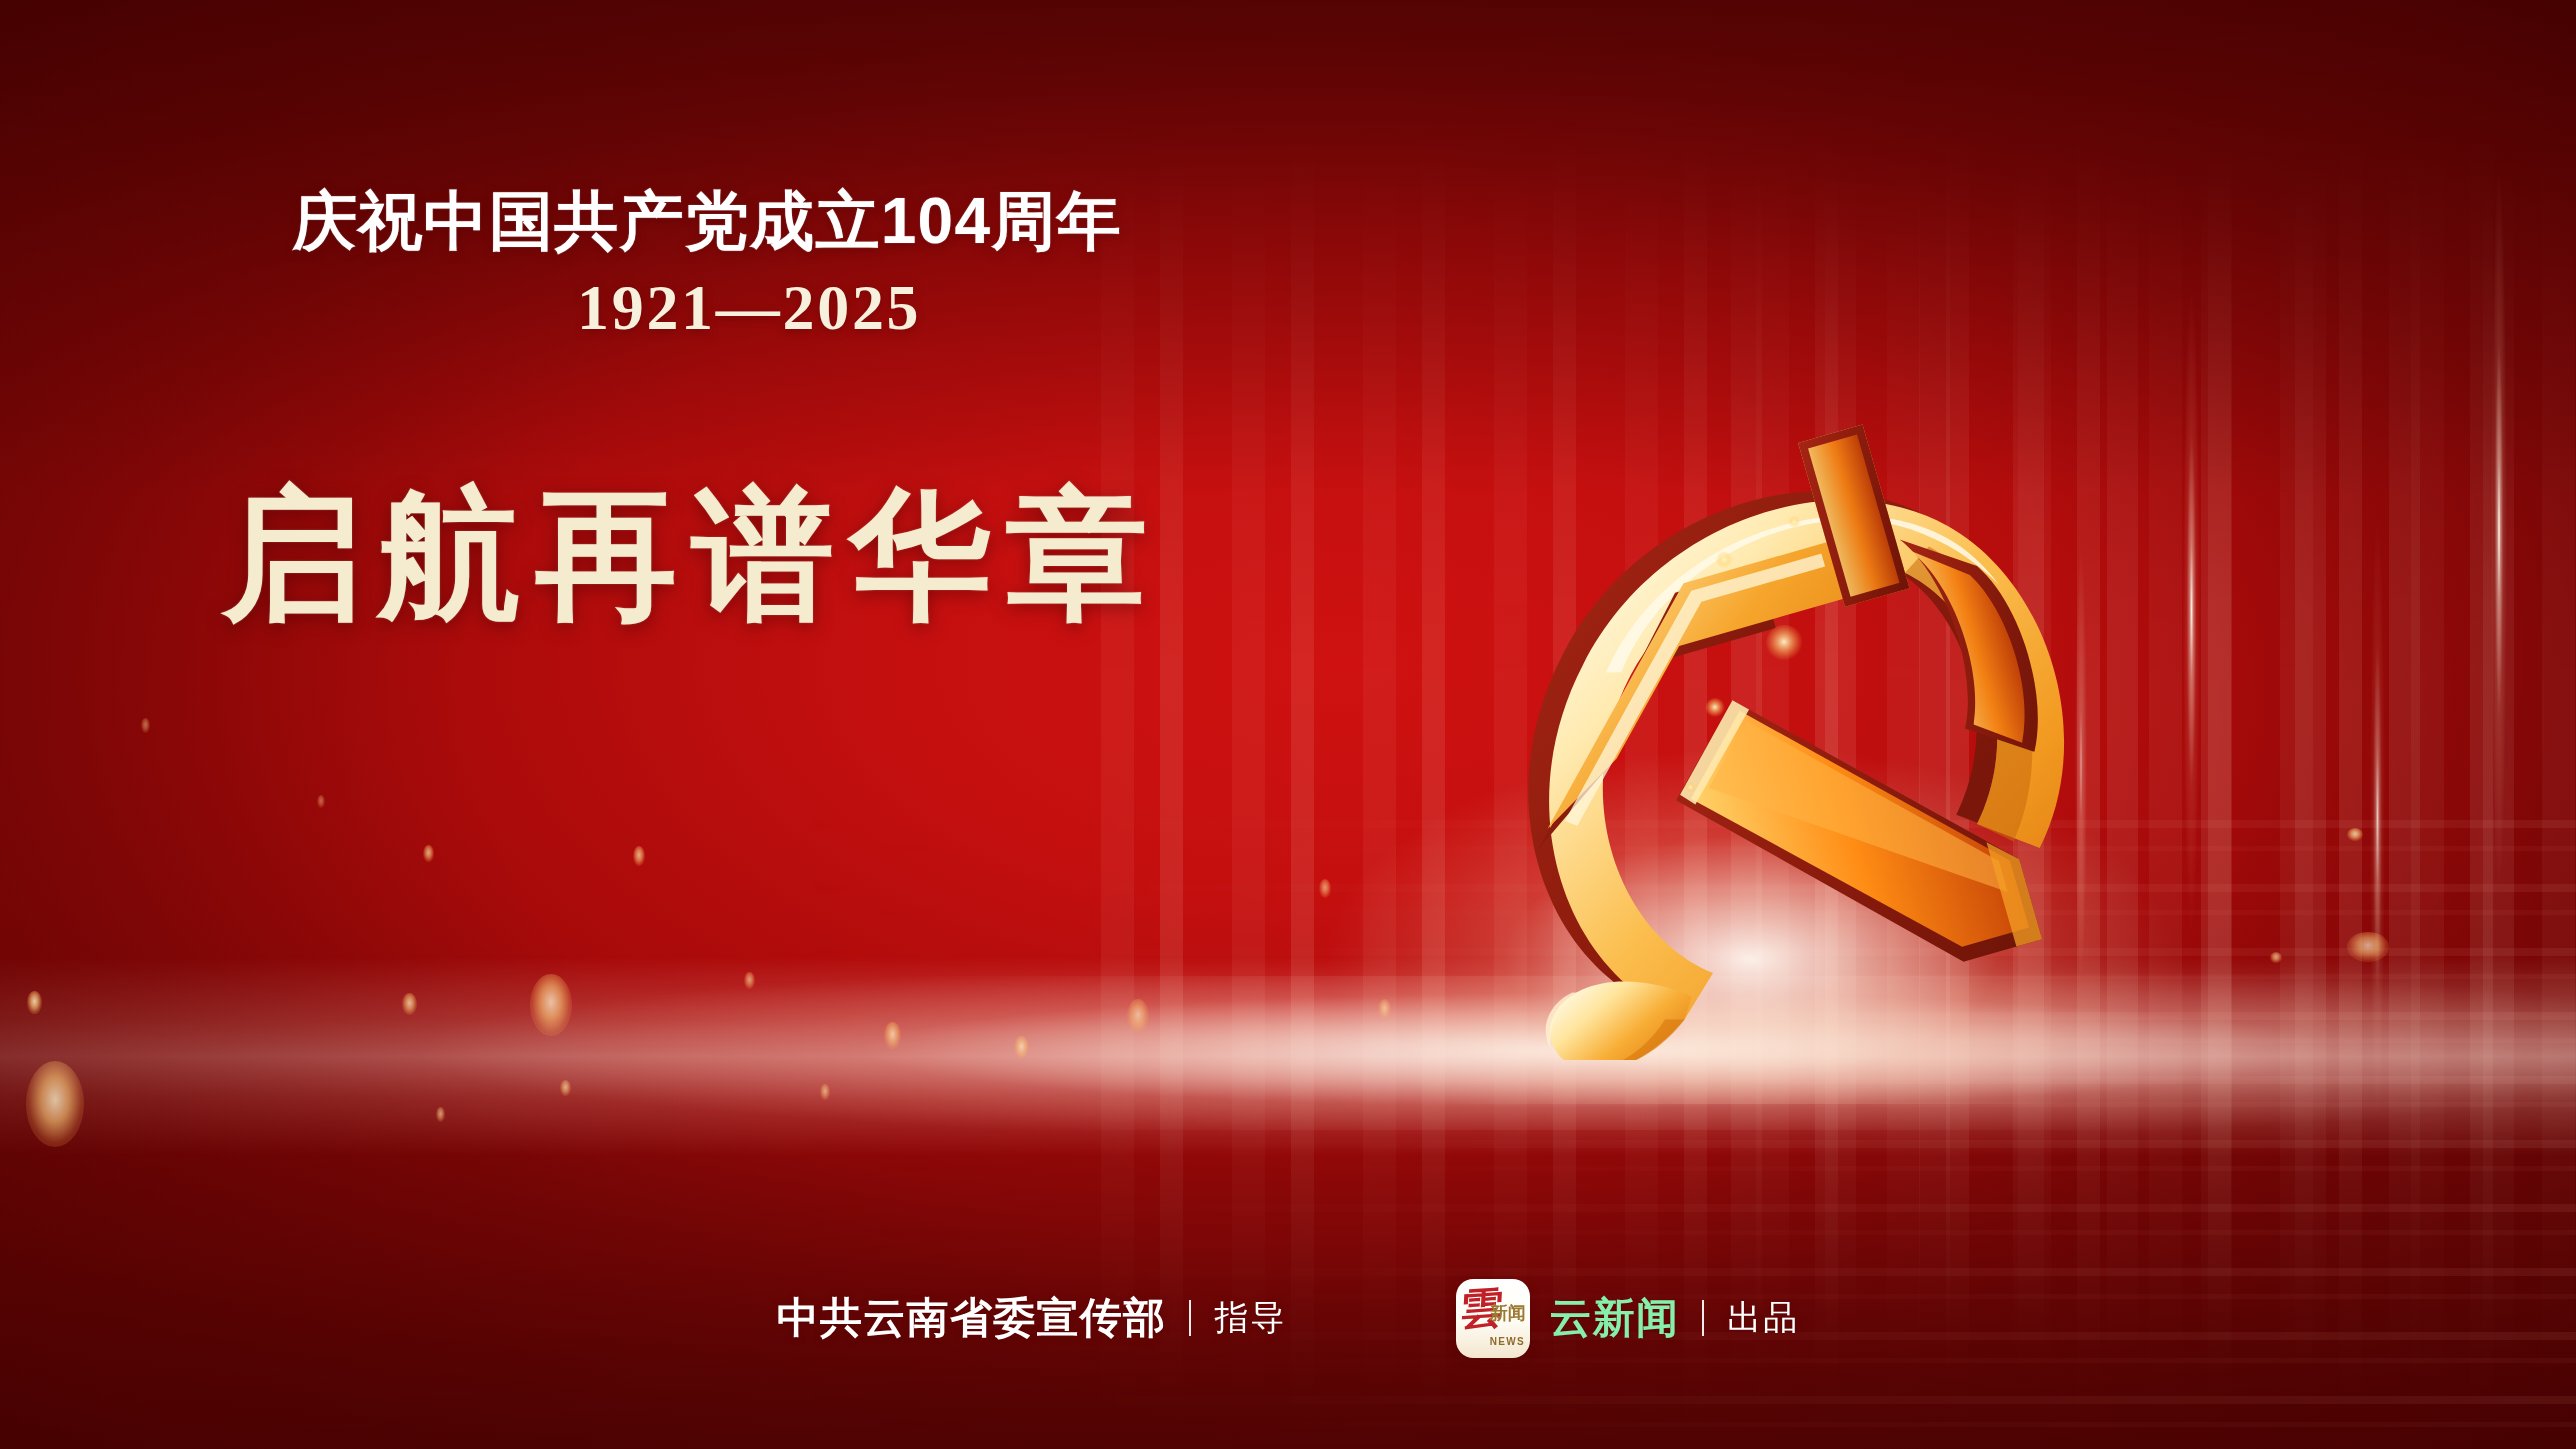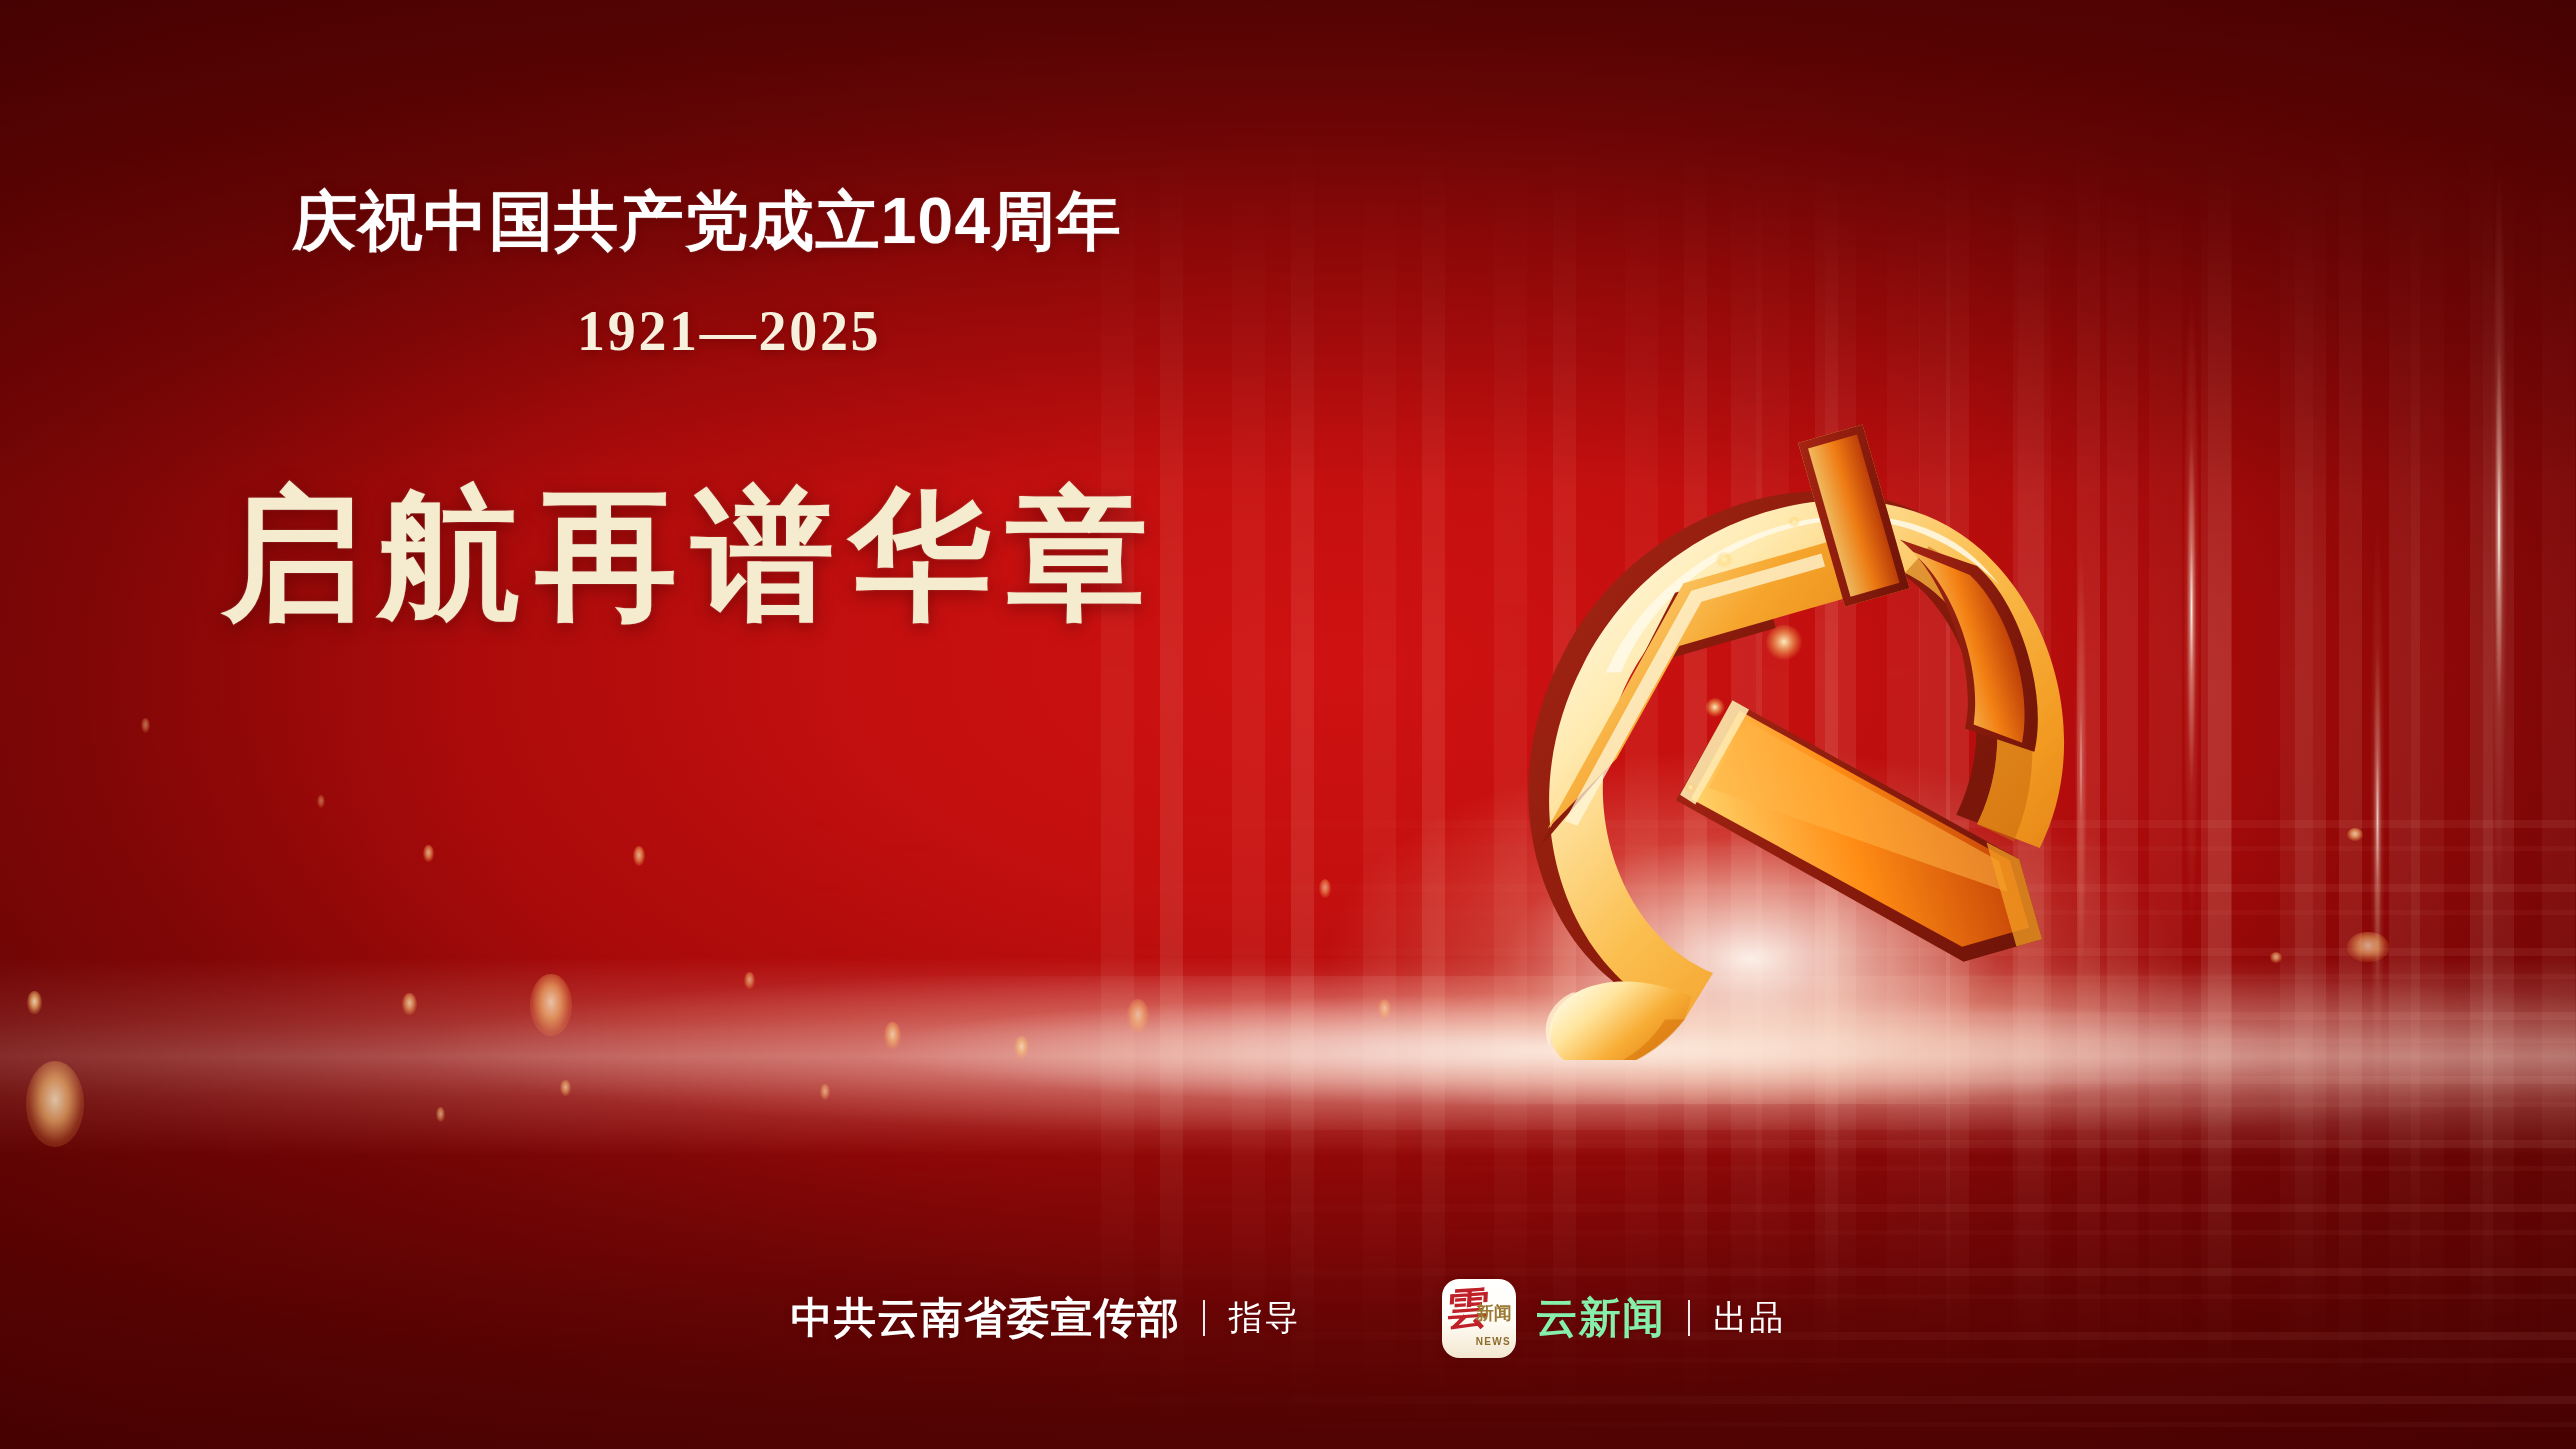--- a/index.html
+++ b/index.html
@@ -110,40 +110,39 @@
   .anniversary{
     position:absolute;left:293px;top:165px;
     font-family:"Liberation Sans","DejaVu Sans",sans-serif;
     font-size:64px;font-weight:700;color:#ffffff;
     letter-spacing:1.3px;white-space:nowrap;
     text-shadow:0 2px 9.4px rgba(90,0,0,.55), 0 0 1.3px rgba(255,255,255,.5);
   }
   .years{
     position:absolute;left:577px;top:258px;
     font-family:"Liberation Serif","DejaVu Serif",serif;
-    font-size:56px;font-weight:700;color:#f7f0dc;
+    font-size:64px;font-weight:700;color:#f7f0dc;
     letter-spacing:2.7px;white-space:nowrap;
     text-shadow:0 2px 8px rgba(90,0,0,.5);
-    margin-top:28px;
   }
   .headline{
     position:absolute;left:215px;top:451px;
     font-family:"Liberation Serif","DejaVu Serif",serif;
     font-weight:700;color:#f5ecd0;
     font-size:142px;line-height:1.30;letter-spacing:14.8px;
     white-space:nowrap;
     text-shadow:0 4px 17.4px rgba(80,0,0,.55), 0 0 2px rgba(255,245,215,.35);
   }
   .headline .line{display:block;}
   .headline .line2{padding-left:6.7px;}
 
   
   .footer{
     position:absolute;left:0;top:1278px;width:100%;height:80px;
-    display:flex;align-items:center;justify-content:center;gap:2px;
+    display:flex;align-items:center;justify-content:center;gap:16px;
   }
   .credit{display:flex;align-items:center;}
   .credit-main{
     font-family:"Liberation Sans","DejaVu Sans",sans-serif;
     font-size:42px;font-weight:700;color:#ffffff;letter-spacing:1.3px;
     text-shadow:0 1.3px 6.7px rgba(80,0,0,.55);white-space:nowrap;
   }
   .credit-sep{
     width:2px;height:36px;background:#ffffff;opacity:.92;
     margin:0 23px;display:inline-block;

